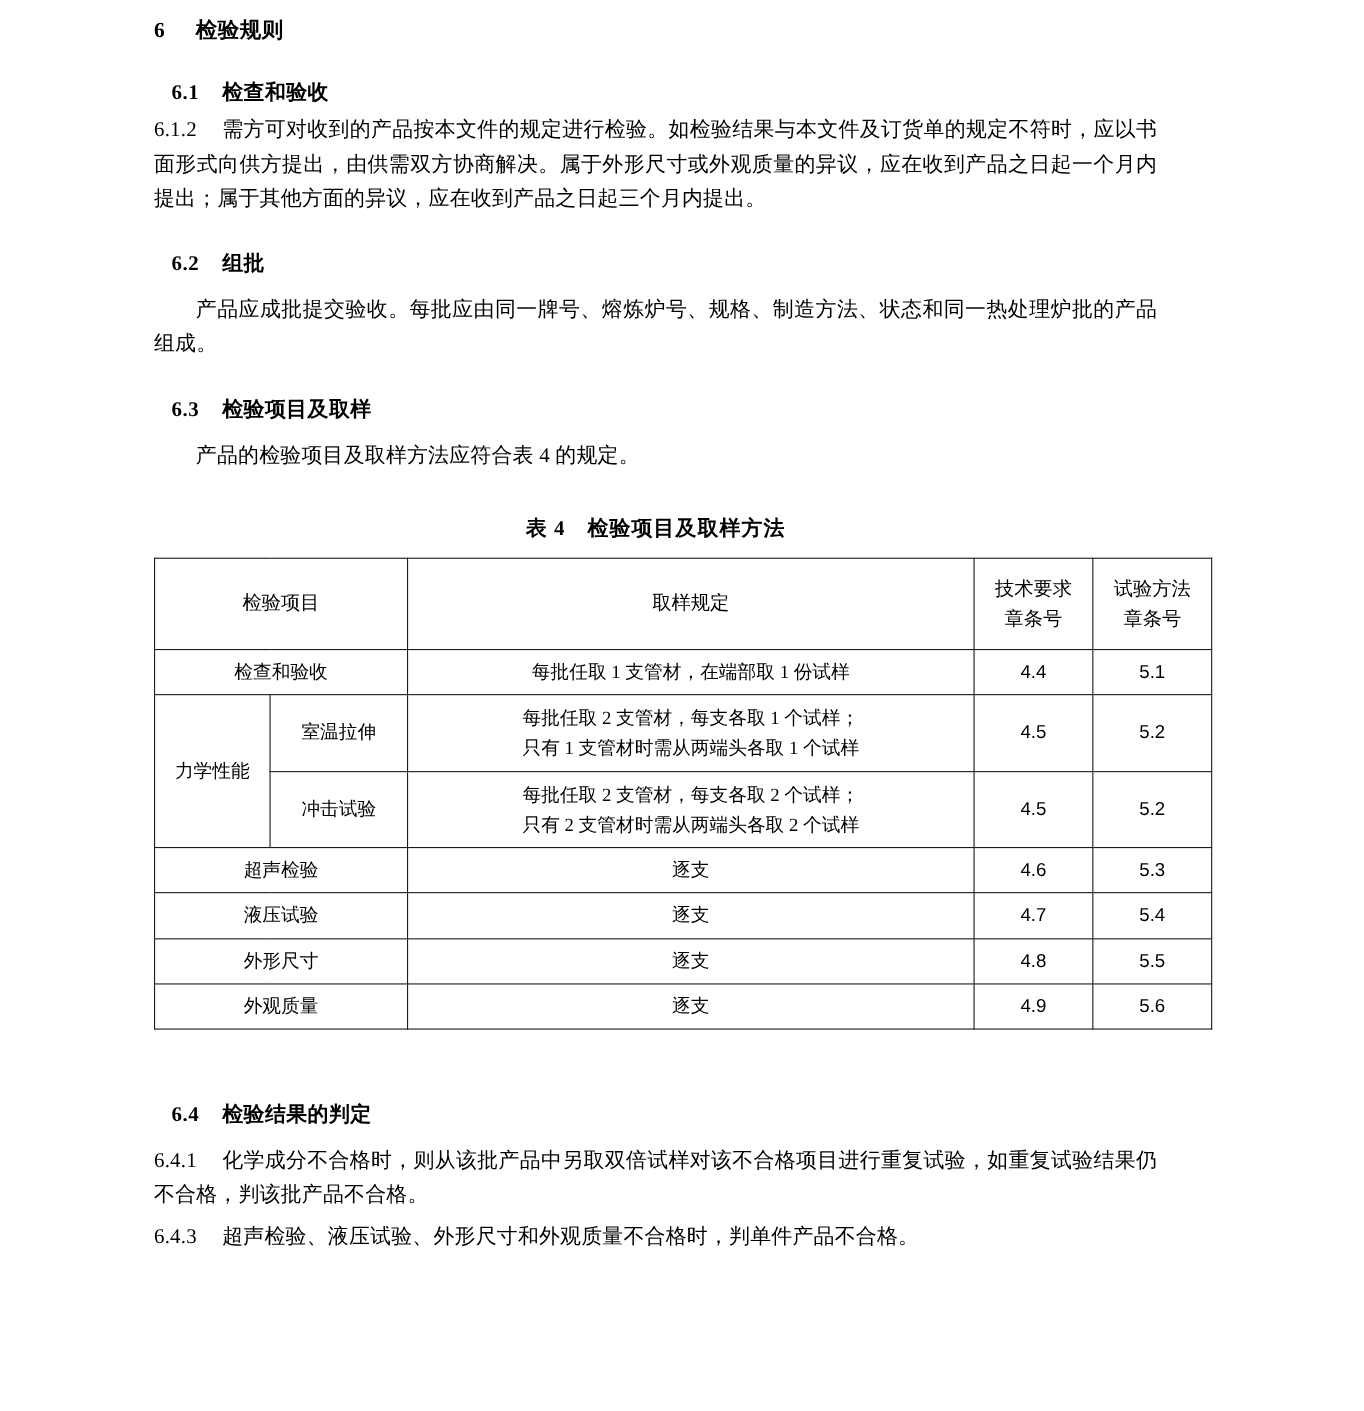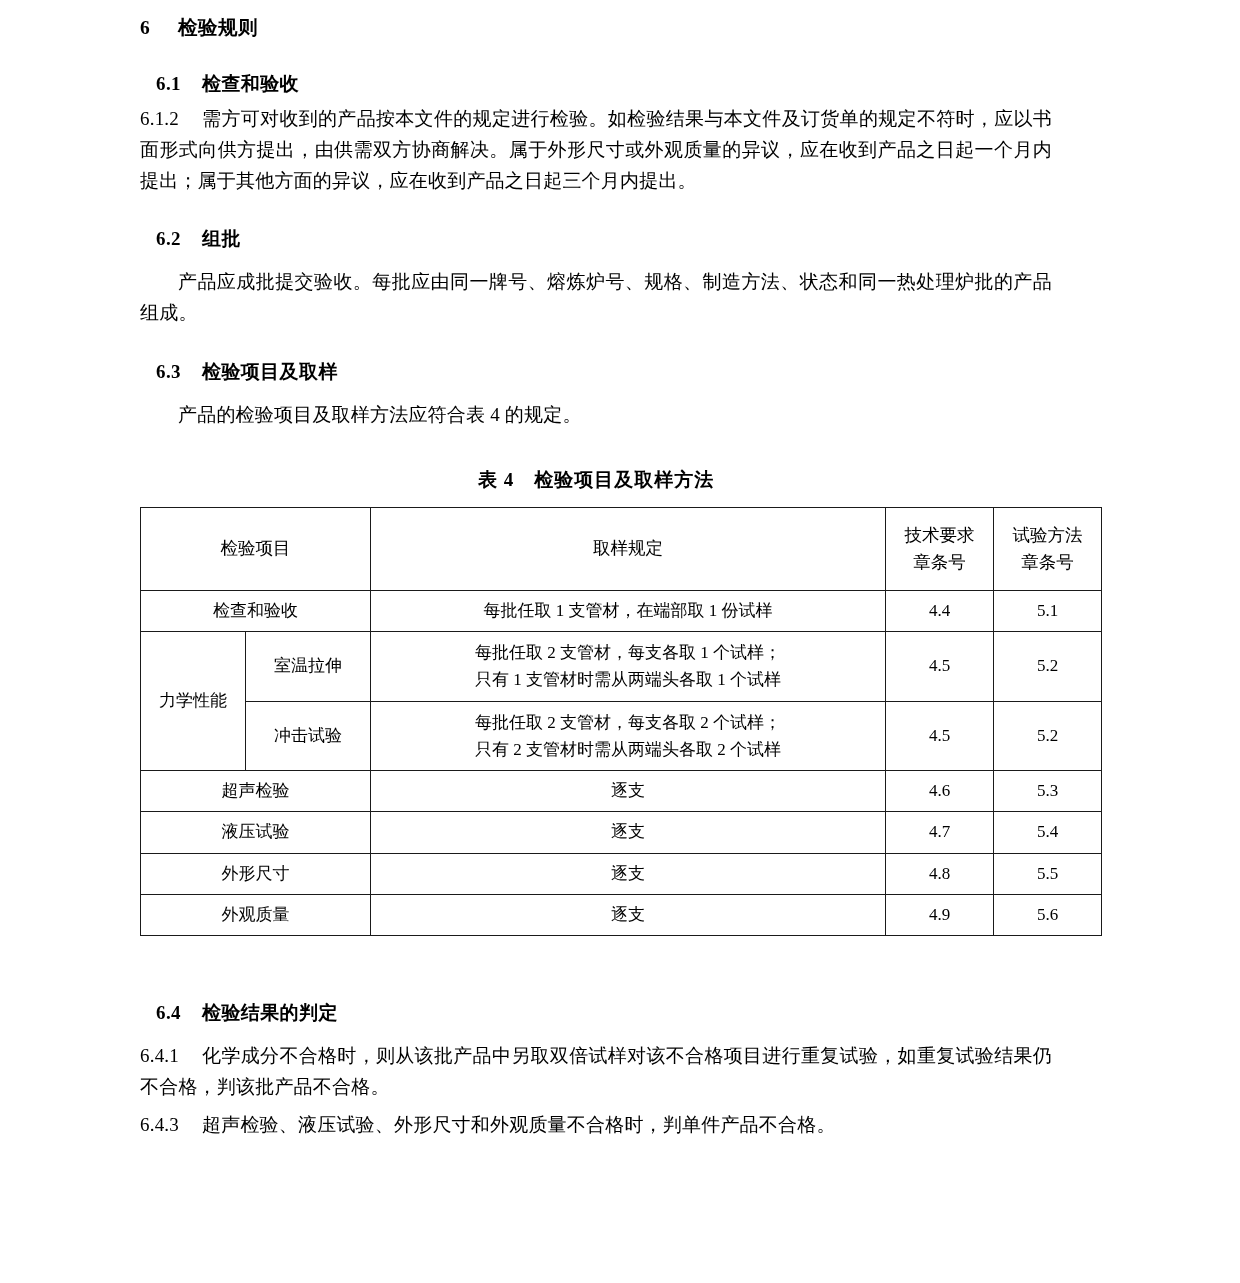--- a/index.html
+++ b/index.html
@@ -90,21 +90,21 @@
     line-height: 1.55;
   }
   table.spec td.head {
     padding: 14px 4px;
     font-size: 17.5px;
   }
   table.spec td.twoline {
     line-height: 1.6;
   }
   .num-cell {
-    font-family: Liberation Serif, serif;
+    font-family: Liberation Sans, sans-serif;
   }
   .col-item { width: 105px; }
   .col-sub { width: 125px; }
   .col-rule { width: 515px; }
   .col-tech { width: 108px; }
   .col-test { width: 108px; }
 
   .sec-gap {
     height: 34px;
   }

